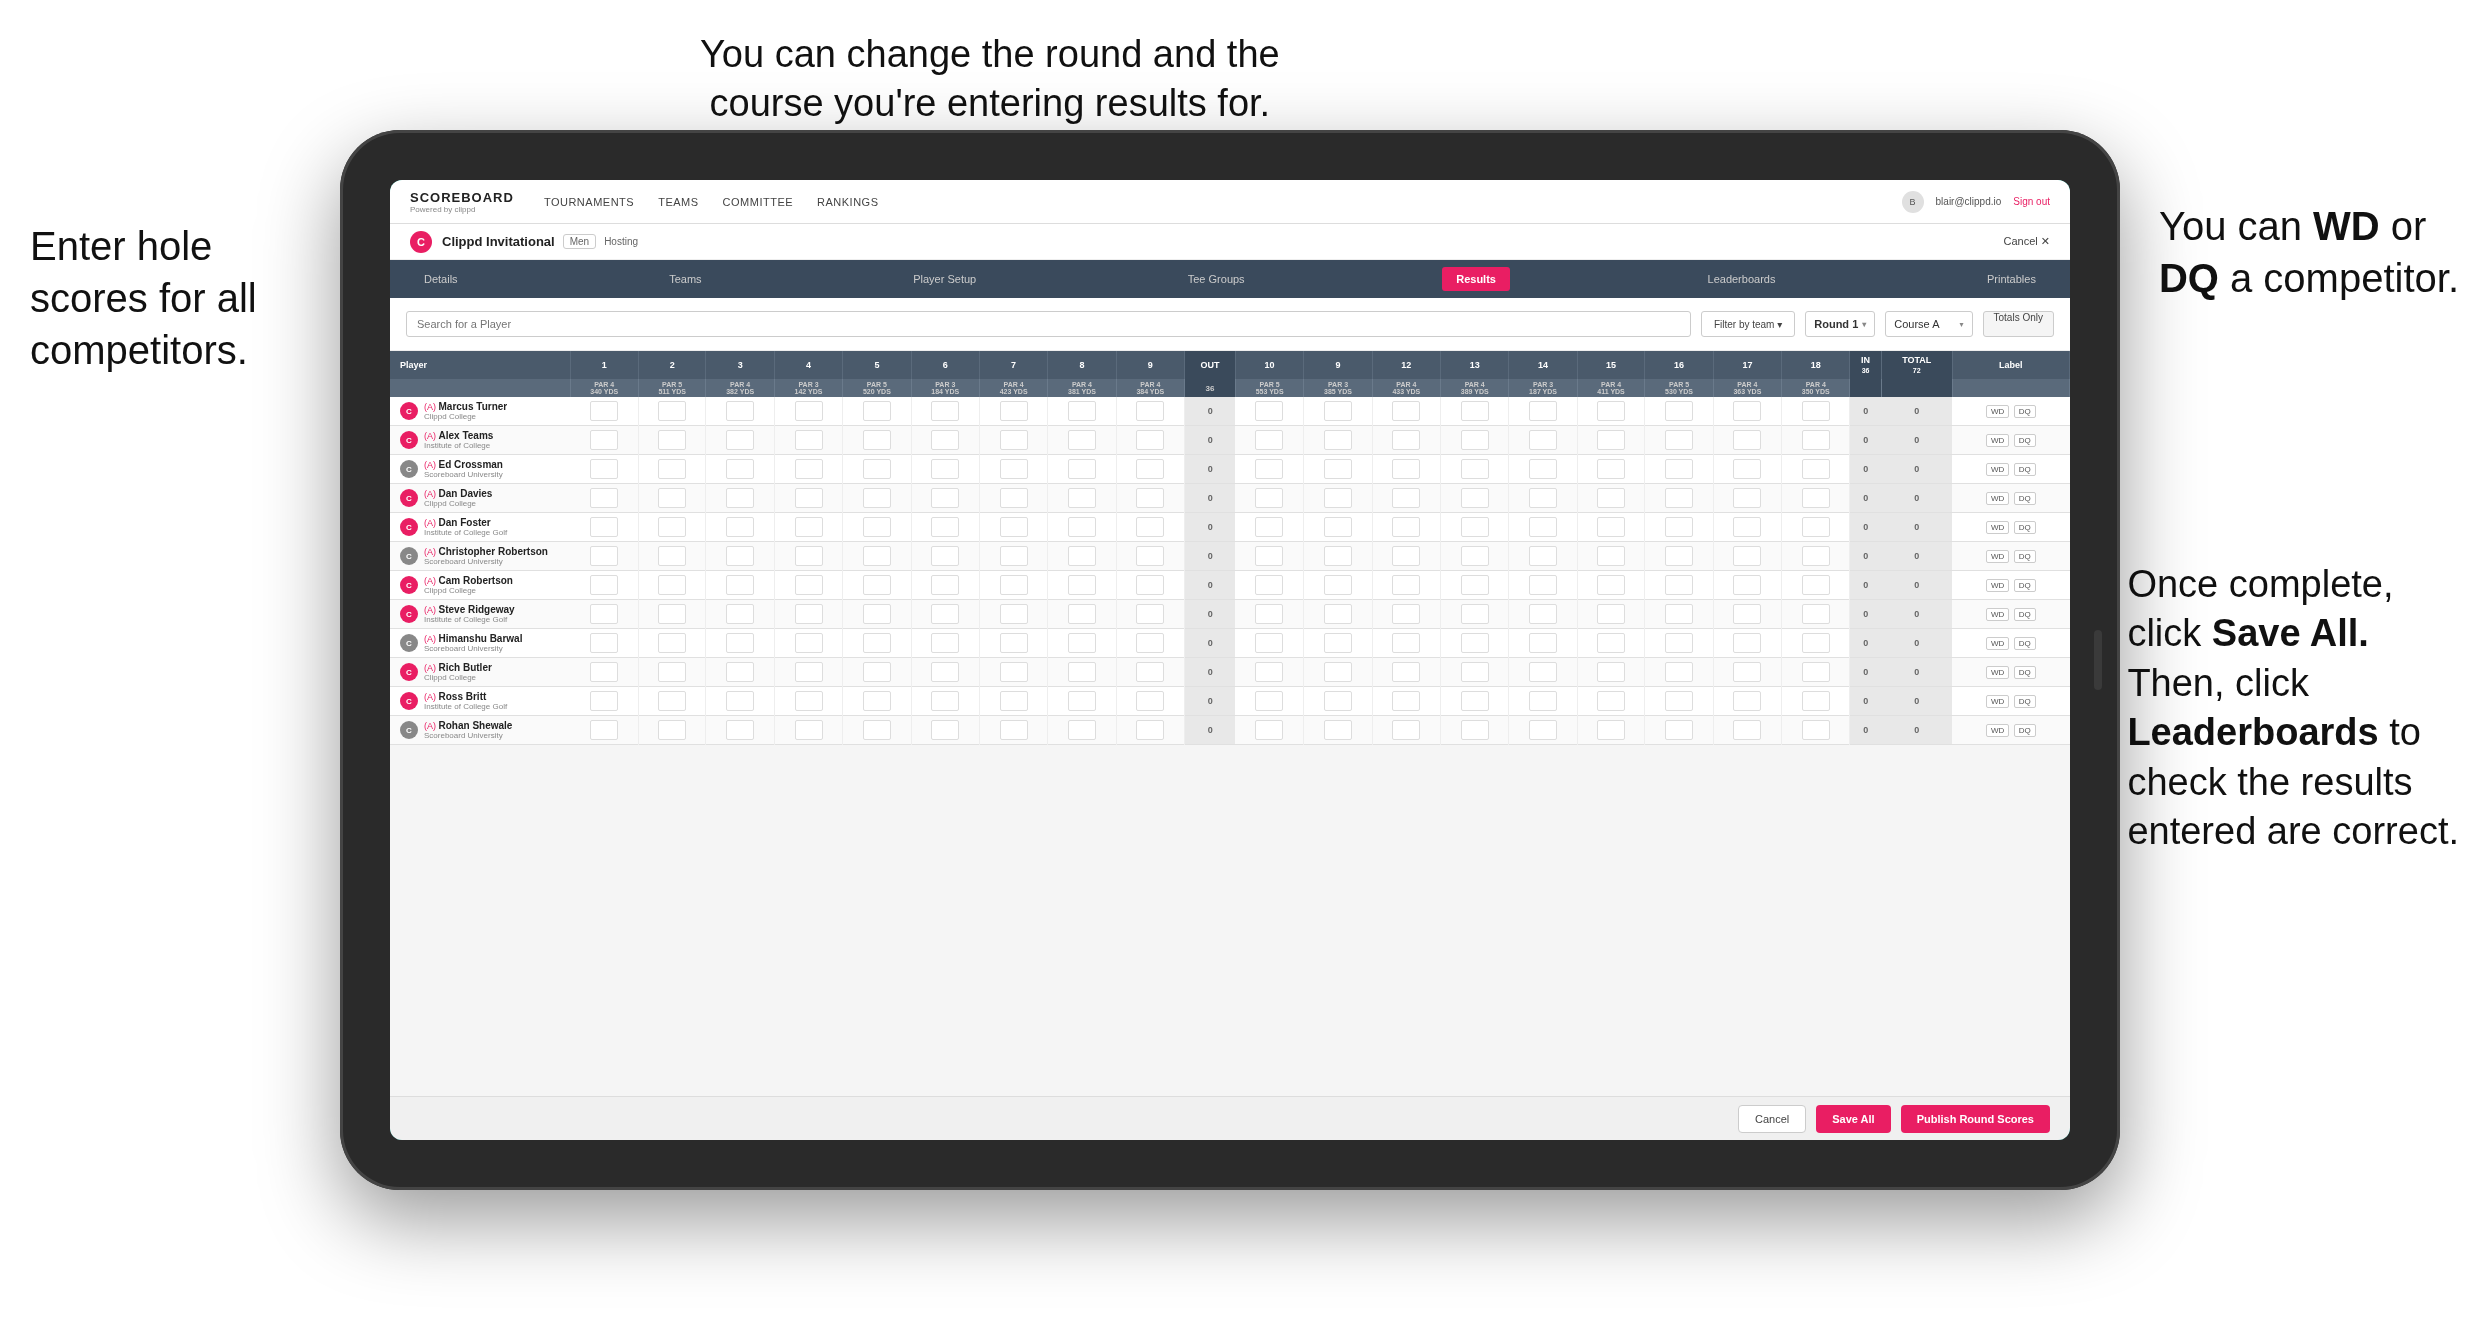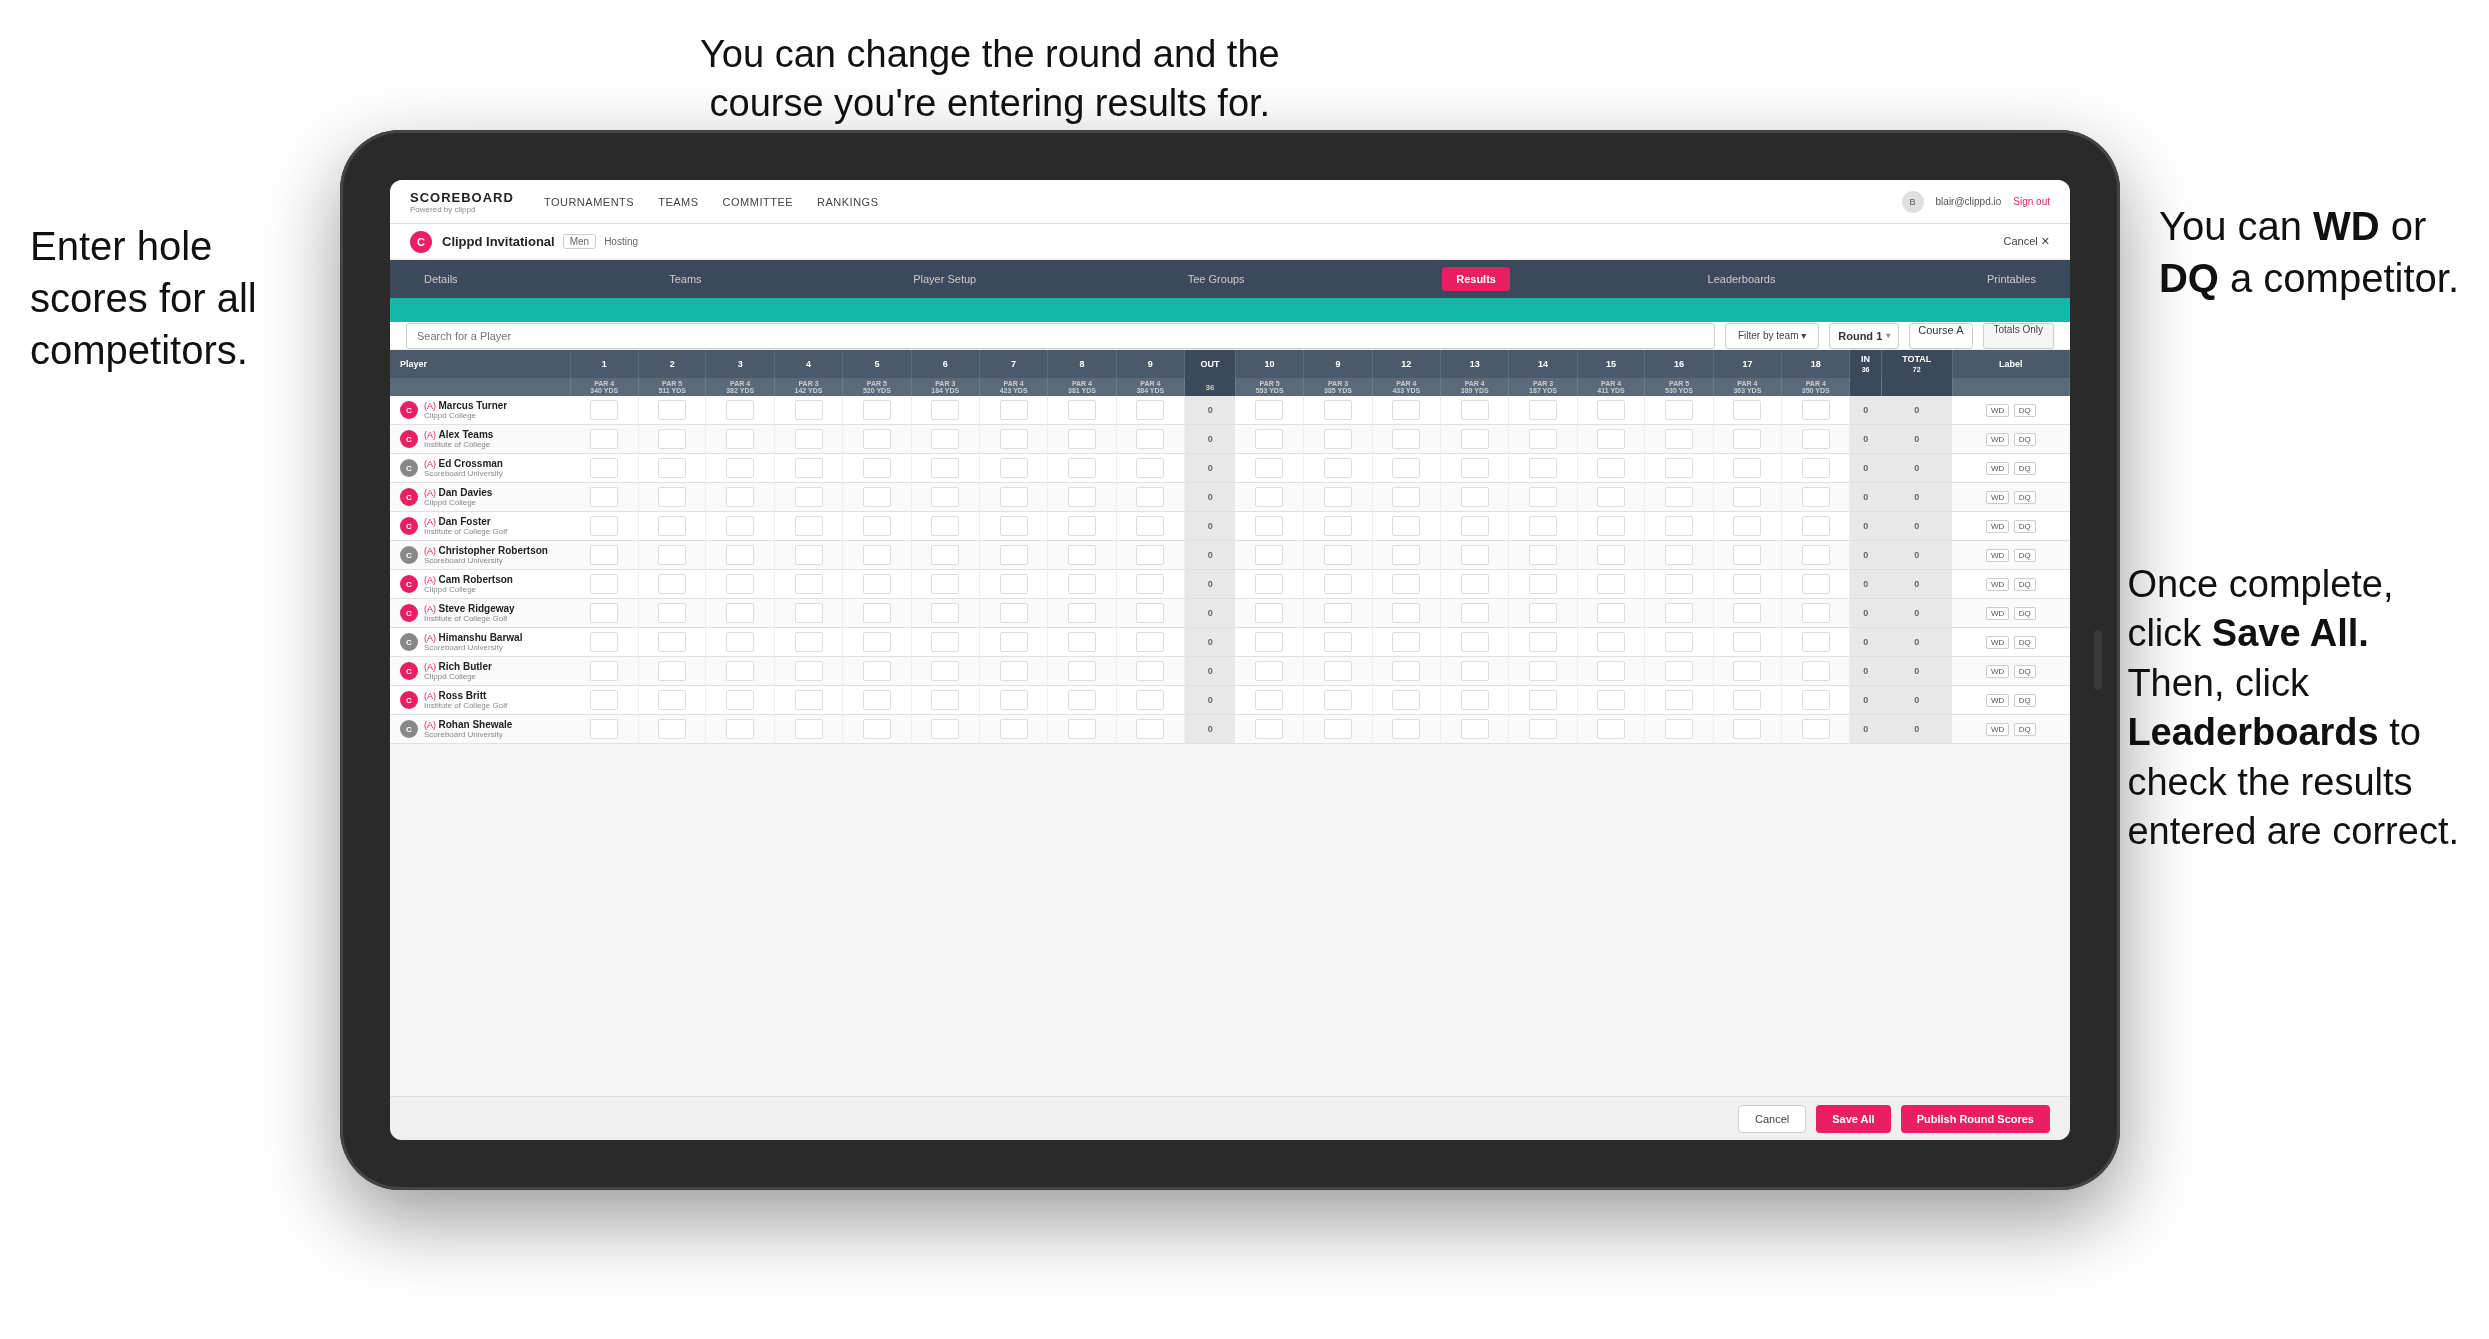--- a/index.html
+++ b/index.html
@@ -206,28 +206,27 @@
     }
     .tab-item.active {
       background: #e91e63;
       color: white;
       font-weight: 600;
     }
 
     
     .toolbar-row {
       background: #fff;
-      height: 28px;
+      height: 53px;
       display: flex;
       align-items: center;
       padding: 0 16px;
       gap: 10px;
       border-bottom: 1px solid #eee;
       flex-shrink: 0;
-      margin-top: 24px;
     }
     .search-input {
       flex: 1;
       height: 26px;
       border: 1px solid #ccc;
       border-radius: 3px;
       padding: 0 10px;
       font-size: 11px;
       color: #666;
     }
@@ -263,21 +262,20 @@
       padding: 0 8px;
       border: 1px solid #ccc;
       border-radius: 3px;
       background: #fff;
       font-size: 11px;
       color: #333;
       cursor: pointer;
       display: flex;
       align-items: center;
       gap: 20px;
-      flex-direction: column;
     }
     .totals-btn {
       height: 26px;
       padding: 0 10px;
       border: 1px solid #ccc;
       border-radius: 3px;
       background: #f5f5f5;
       font-size: 10px;
       color: #444;
       cursor: pointer;

